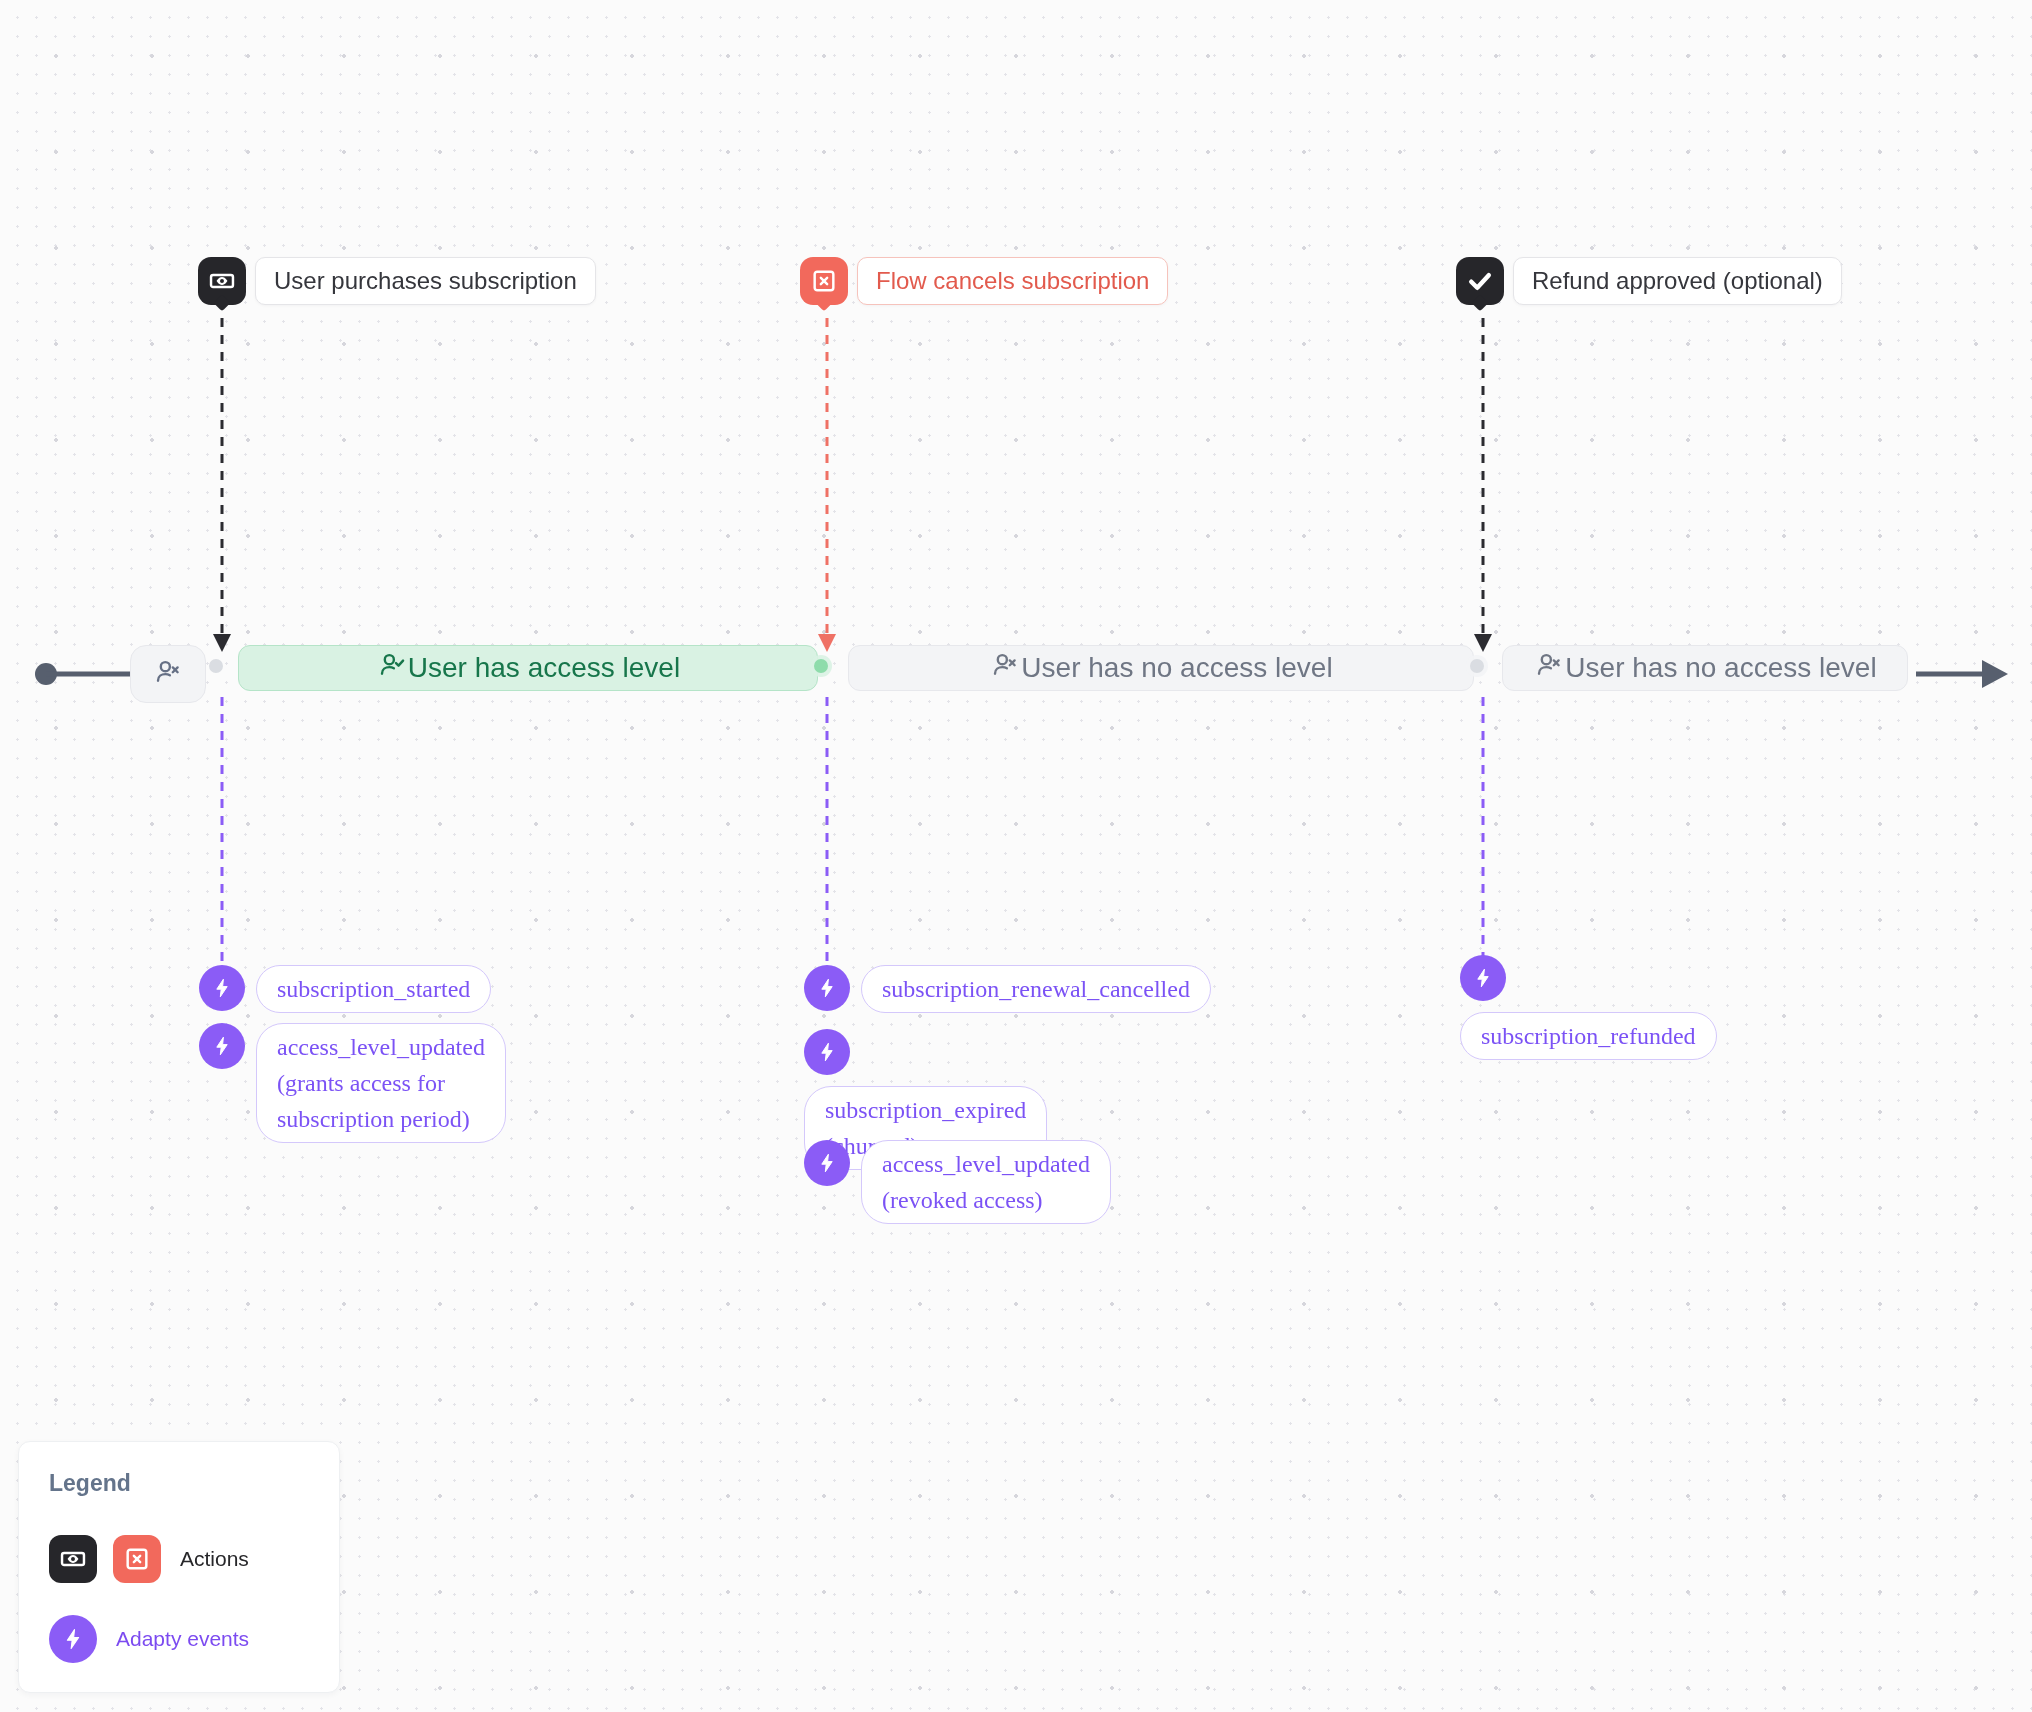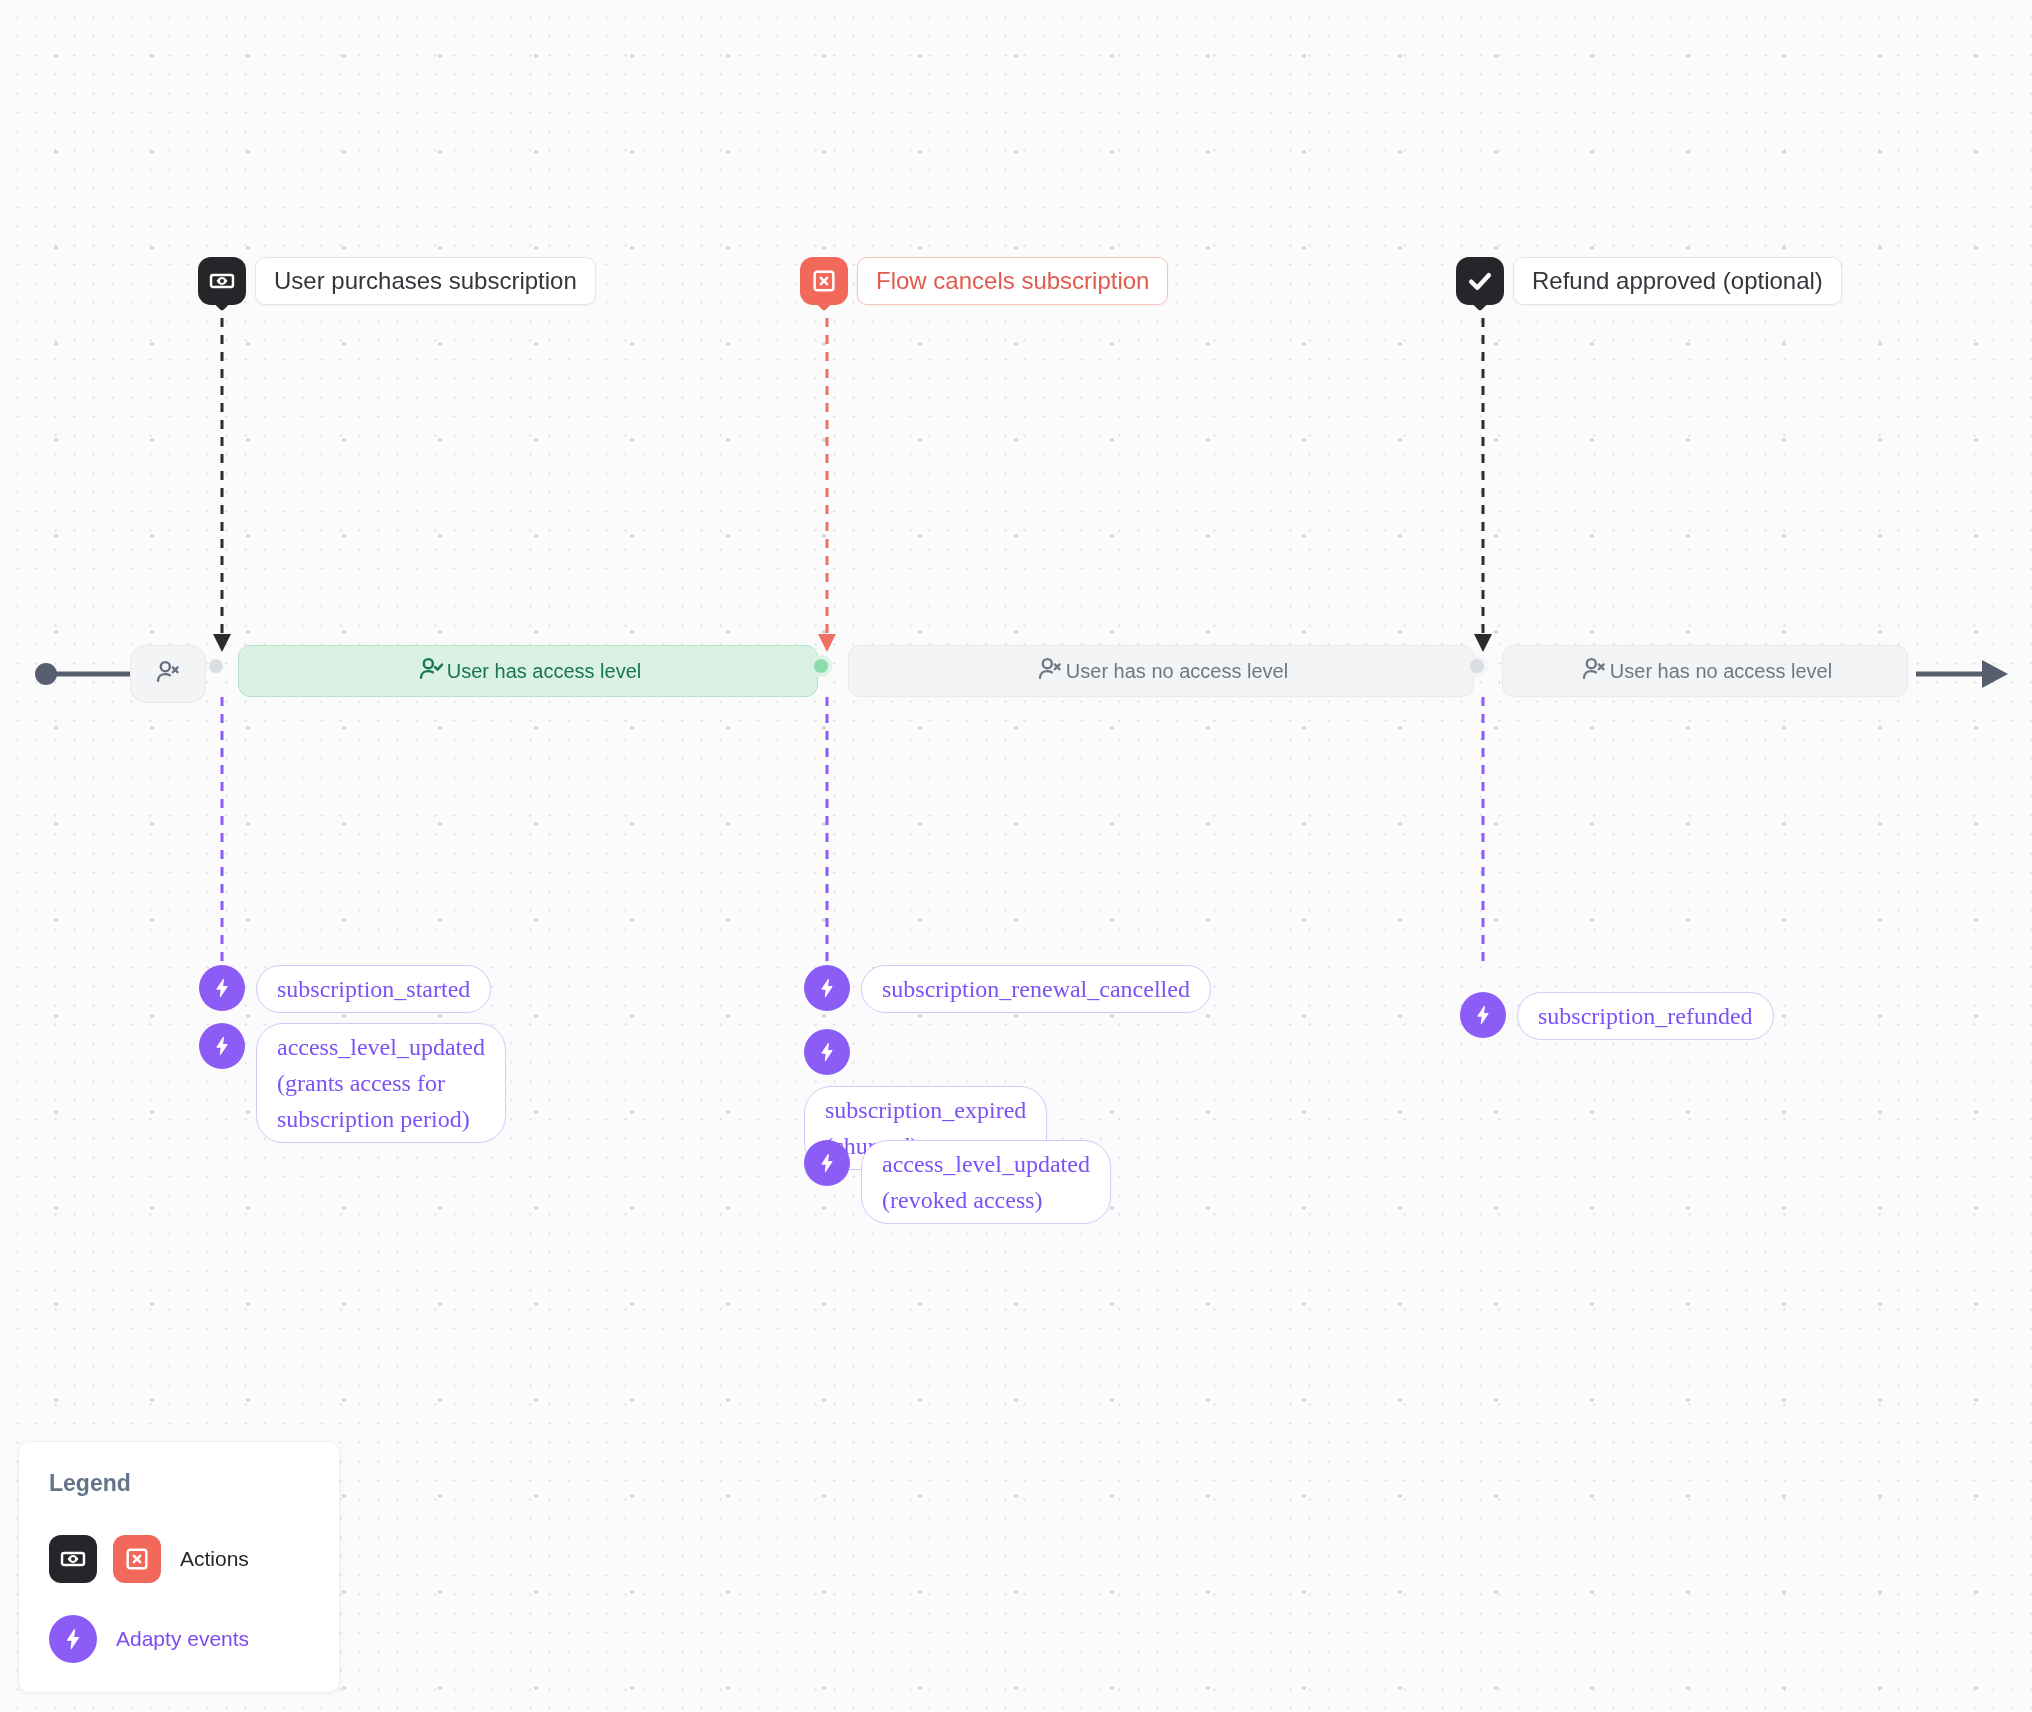--- a/index.html
+++ b/index.html
@@ -39,22 +39,22 @@
   .red-bg  { background:#f2695c; }
   .action-label {
     height:48px; line-height:45px; padding:0 18px; background:#ffffff;
     border:1.5px solid #e5e5e8; border-radius:10px; font-size:24px; color:#35363c;
     box-shadow:0 1px 3px rgba(20,20,40,.04); white-space:nowrap;
   }
   .action-label.red { border-color:#f6c3bc; color:#e25a4d; }
 
   
   .seg {
-    top:645px; height:52px; display:flex; align-items:center; justify-content:center;
-    border-radius:12px; font-size:20px;
+    top:645px; height:46px; display:flex; align-items:center; justify-content:center;
+    border-radius:12px; font-size:28px;
   }
   .seg-green { background:#d9f2e3; border:1.5px solid #b5e4c8; color:#17764b; }
   .seg-gray  { background:#f3f4f6; border:1.5px solid #e7e8ec; color:#6f7684; }
   .state-box {
     left:130px; top:645px; width:76px; height:58px; background:#f3f4f6;
     border:1.5px solid #e7e8ec; border-radius:16px;
     display:flex; align-items:center; justify-content:center;
   }
   .conn {
     width:12px; height:12px; background:#ffffff; border-radius:50%;
@@ -238,21 +238,21 @@
   <div class="node event" style="left:804px; top:1140px;">
     <div class="event-icon">
       <svg width="24" height="24" viewBox="0 0 24 24">
           <path d="M13.4 3.2 L6.8 13.2 H11.2 L10.3 20.8 L17.2 10.6 H12.6 Z" fill="#ffffff" stroke="#ffffff" stroke-width="1" stroke-linejoin="round"></path>
         </svg>
     </div>
     <div class="event-pill">access_level_updated
 (revoked access)</div>
   </div>
 
-  <div class="node event" style="left:1460px; top:992px;">
+  <div class="node event" style="left:1460px; top:955px;flex-direction:column;">
     <div class="event-icon">
       <svg width="24" height="24" viewBox="0 0 24 24">
           <path d="M13.4 3.2 L6.8 13.2 H11.2 L10.3 20.8 L17.2 10.6 H12.6 Z" fill="#ffffff" stroke="#ffffff" stroke-width="1" stroke-linejoin="round"></path>
         </svg>
     </div>
     <div class="event-pill">subscription_refunded</div>
   </div>
 
   <div class="node legend">
     <div class="legend-title">Legend</div>

